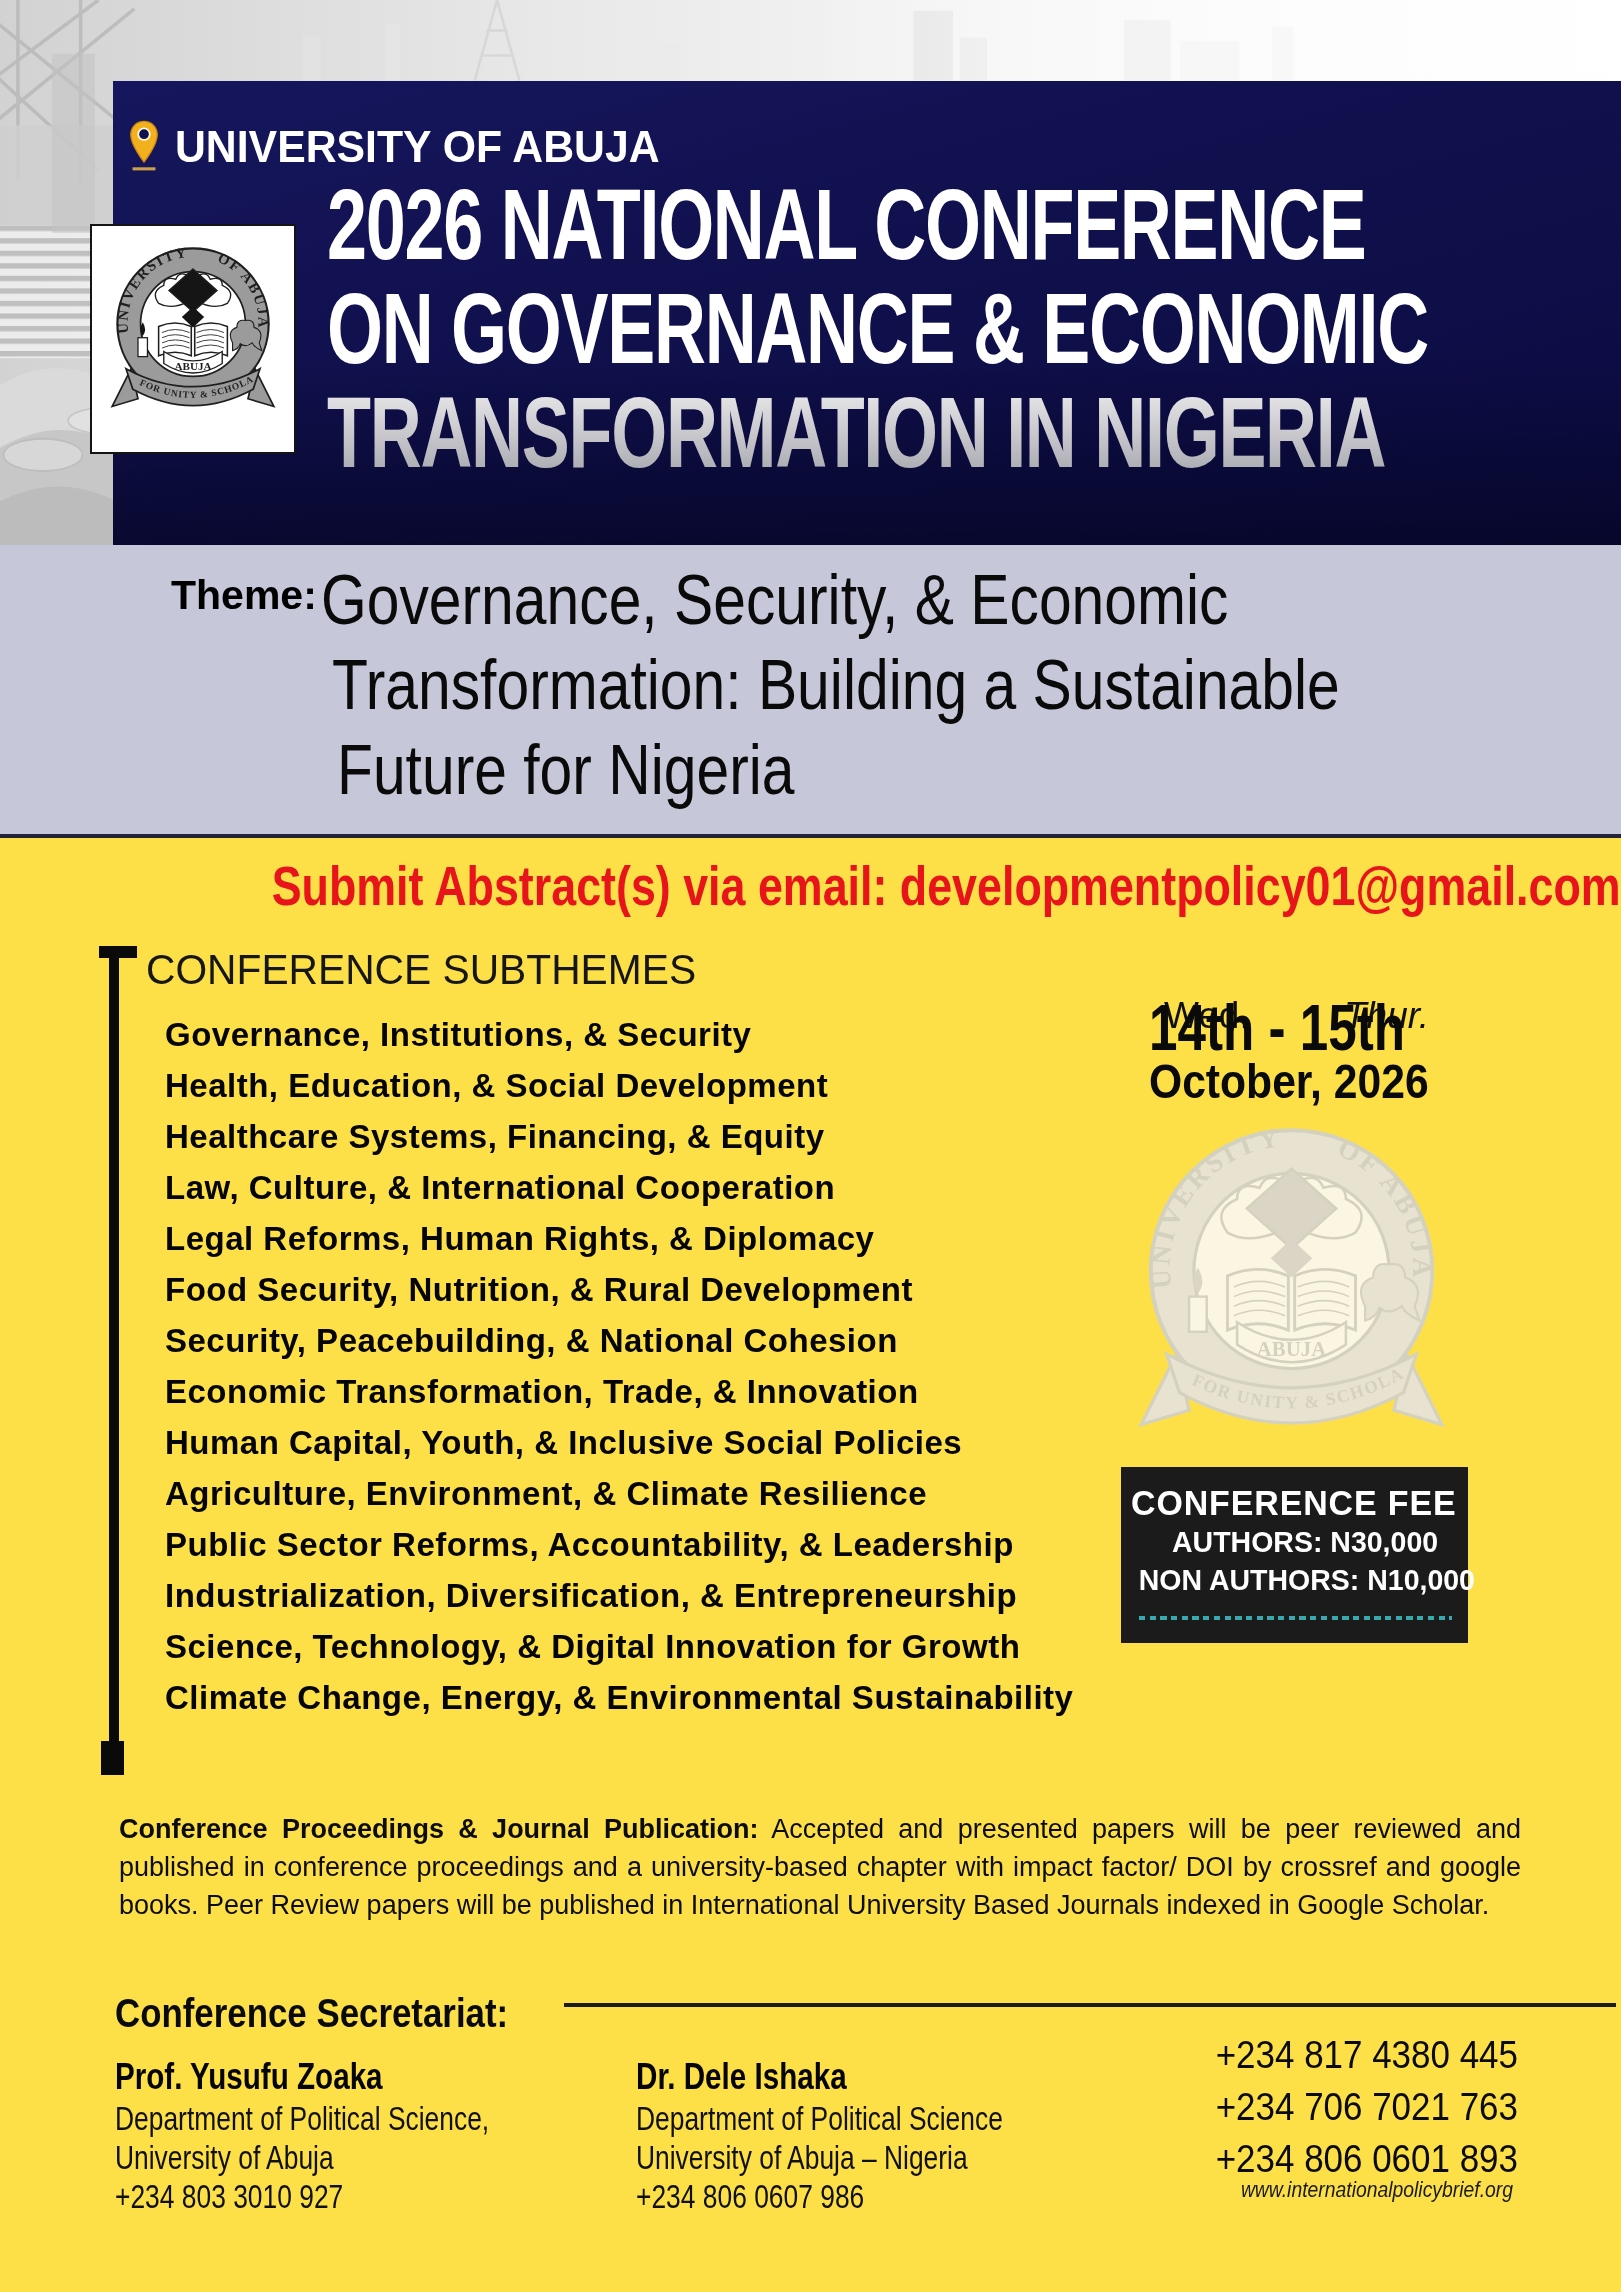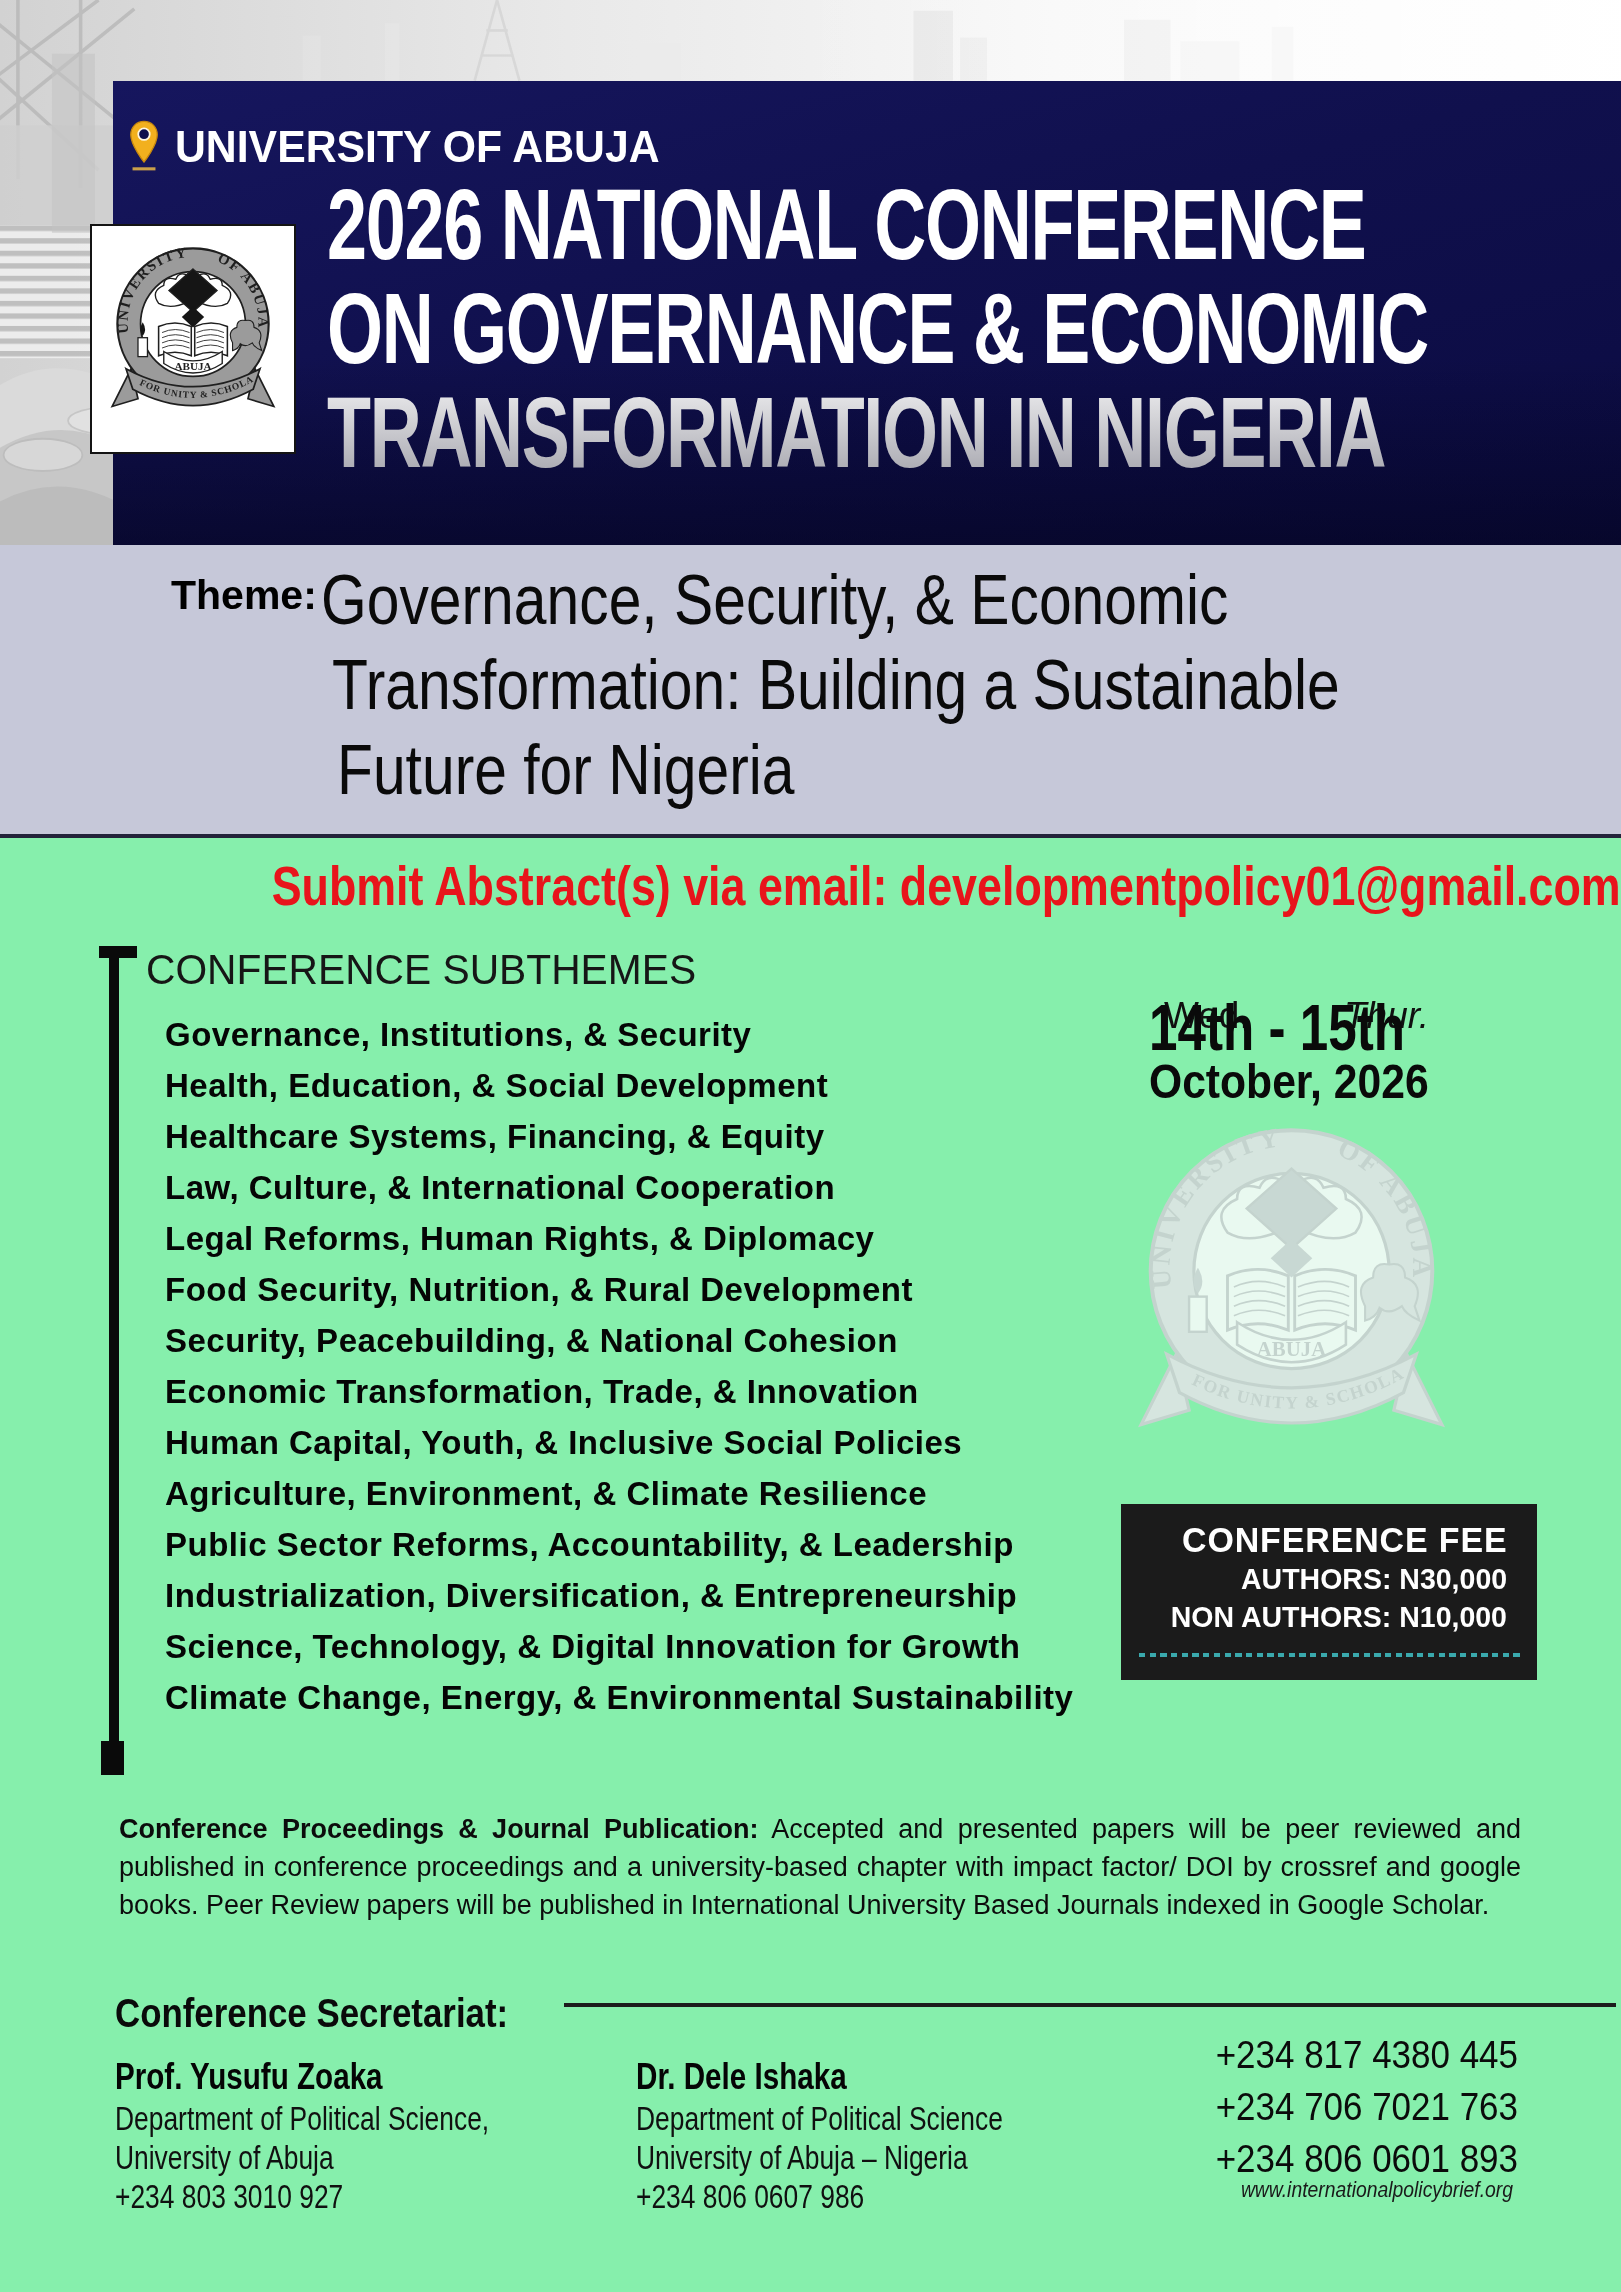--- a/index.html
+++ b/index.html
@@ -1,16 +1,16 @@
 <!DOCTYPE html>
 <html style="font-size:14.3px"><head>
 <meta charset="utf-8">
 <style>
   html,body{margin:0;padding:0;background:#fff;}
-  .page{position:relative;width:1621px;height:2293px;background:#86efac;overflow:hidden;
+  .page{position:relative;width:1621px;height:2293px;background:#fde047;overflow:hidden;
         font-family:"Liberation Sans",sans-serif;color:#111;}
 
   
   .cityscape{position:absolute;left:0;top:0;width:1621px;height:548px;}
 
   
   .navy{position:absolute;left:113px;top:81px;width:1508px;height:464px;
         background:linear-gradient(165deg,#16165e 0%,#10104d 45%,#0b0b41 100%);}
   .navy::after{content:"";position:absolute;left:0;right:0;bottom:0;height:40%;
         background:linear-gradient(0deg,rgba(3,3,26,.55),rgba(3,3,26,0));}
@@ -61,21 +61,21 @@
   .dates{position:absolute;left:1149px;top:991px;font-size:64px;font-weight:700;color:#0a0a0a;
         white-space:nowrap;transform:scaleX(.8);transform-origin:left top;}
   .monthyear{position:absolute;left:1149px;top:1053px;font-size:49px;font-weight:700;color:#0a0a0a;
         white-space:nowrap;transform:scaleX(.87);transform-origin:left top;}
 
   
   .watermark{position:absolute;left:1131px;top:1111px;width:321px;height:376px;opacity:.85;}
   .watermark svg{width:100%;height:100%;}
 
   
-  .fee-box{position:absolute;left:1121px;top:1504px;width:416px;height:176px;background:#1b1b1b;
+  .fee-box{position:absolute;left:1121px;top:1467px;width:347px;height:176px;background:#1b1b1b;
         box-sizing:border-box;padding:16px 30px 0 0;text-align:right;color:#fff;}
   .fee-heading{font-size:35px;font-weight:700;letter-spacing:0.9px;white-space:nowrap;
         display:inline-block;transform:scaleX(.97);transform-origin:right top;}
   .fee-line{font-size:30px;font-weight:700;line-height:38px;white-space:nowrap;}
   .fee-line span{display:inline-block;transform:scaleX(.95);transform-origin:right top;}
   .fee-dashes{position:absolute;left:18px;right:16px;bottom:23px;height:3.6px;
         background:repeating-linear-gradient(90deg,#3aa9ad 0 6.3px,transparent 6.3px 10.7px);}
 
   
   .proceedings{position:absolute;left:111px;top:1802px;width:1402px;font-size:27px;line-height:38px;

